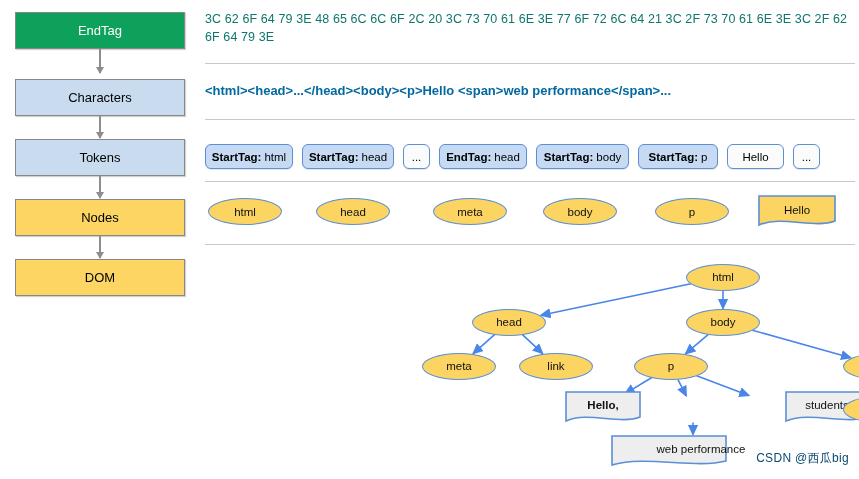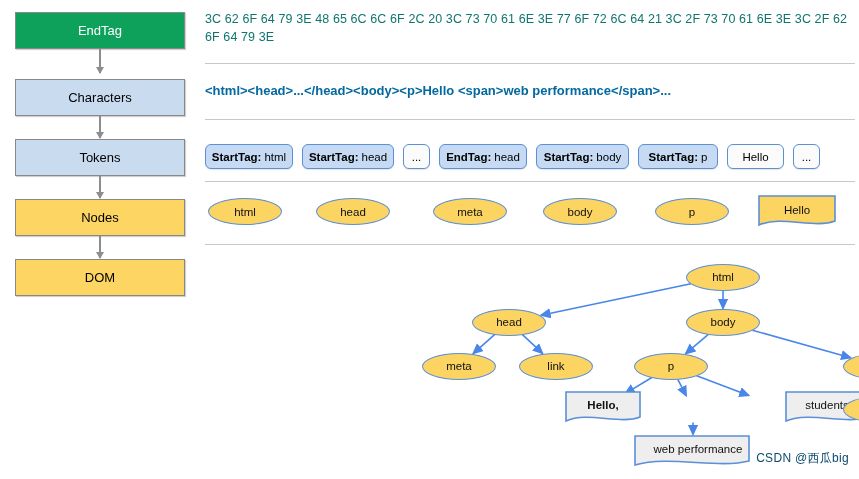--- a/index.html
+++ b/index.html
@@ -338,21 +338,21 @@
         </svg>
         <span>Hello,</span>
       </div>
       <div class="tdoc" style="left: 541px; top: 142.5px; width: 84px; height: 33px; margin-left: 48px;">
         <svg width="84" height="33" viewBox="0 0 84 33">
           <path d="M1,1 L83,1 L83,26 C60.48,34 25.2,20 1,30 Z" fill="#eeeeee" stroke="#5b8fd6" stroke-width="1.6"></path>
         </svg>
         <span>students</span>
       </div>
       <div class="tnode" style="left: 647px; top: 147.5px; width: 74px; height: 27px;"></div>
-      <div class="tdoc" style="left: 438px; top: 186.5px; width: 128px; height: 33px;">
+      <div class="tdoc" style="left: 415px; top: 186.5px; width: 128px; height: 33px; padding-left: 26px;">
         <svg width="116" height="33" viewBox="0 0 116 33">
           <path d="M1,1 L115,1 L115,26 C83.52,34 34.8,20 1,30 Z" fill="#eeeeee" stroke="#5b8fd6" stroke-width="1.6"></path>
         </svg>
         <span>web performance</span>
       </div>
     </div>
 </div>
 
 <div id="watermark">CSDN @西瓜big</div>
 

